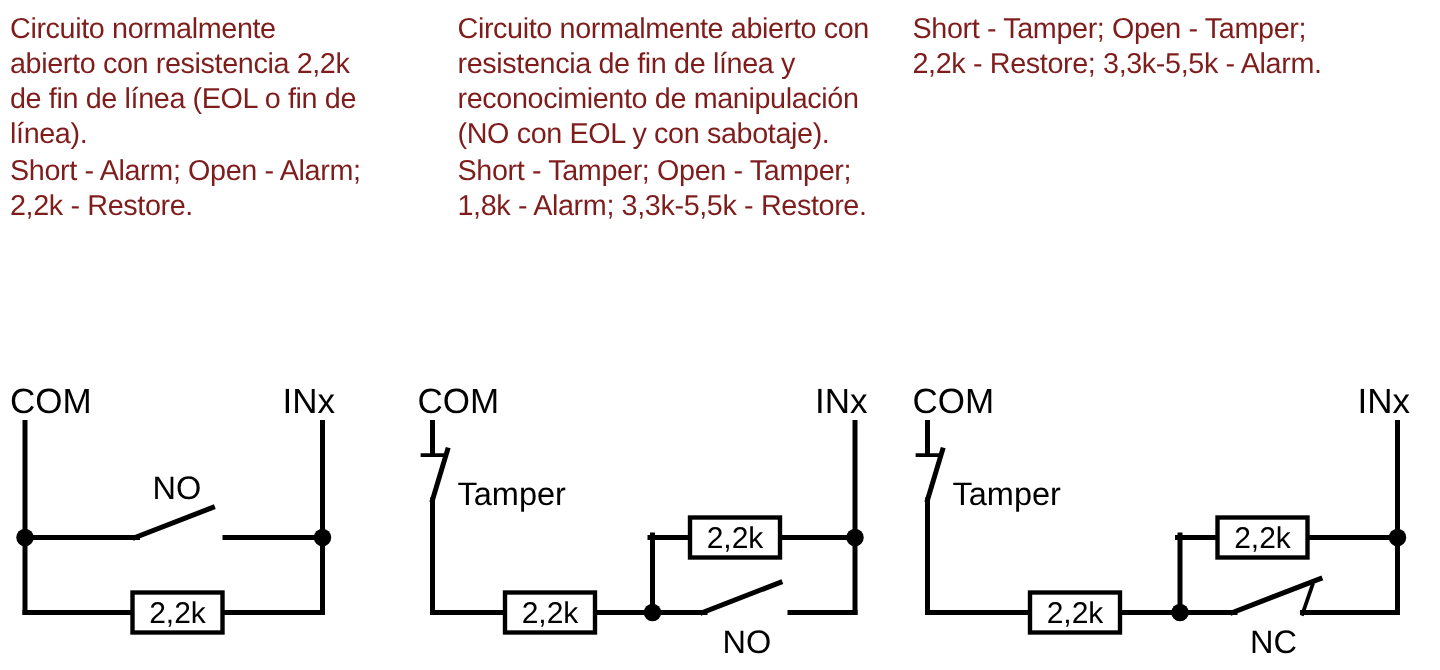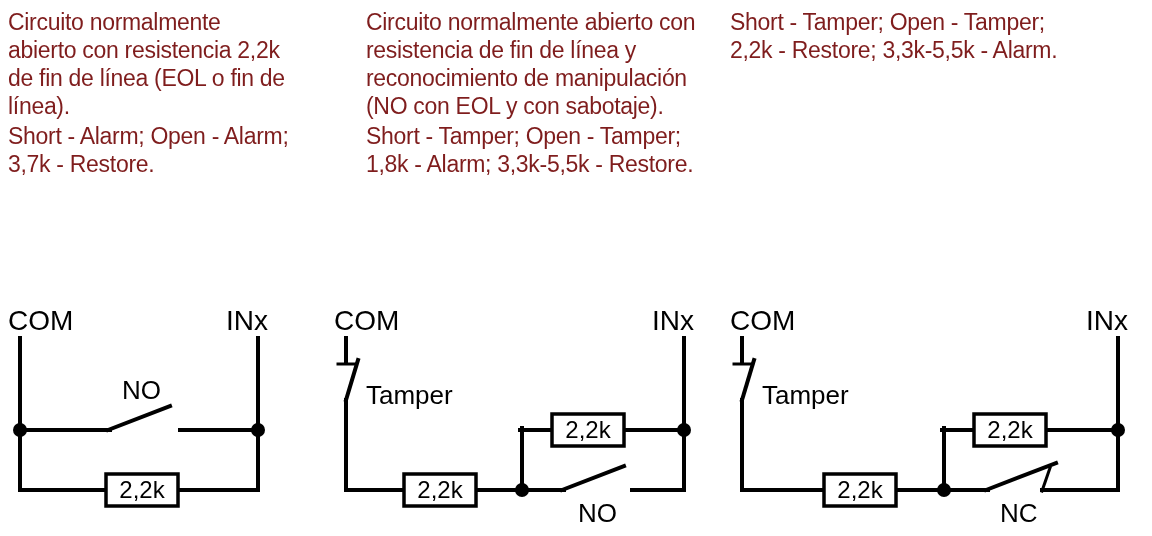--- a/index.html
+++ b/index.html
@@ -35,21 +35,21 @@
   .component-label { font-size:26px; }
   .resistor-value  { font-size:24px; }
 </style>
 </head>
 <body>
 
 <div class="page">
 
   <div class="text-col col1">
     <p>Circuito normalmente abierto con resistencia 2,2k de fin de línea (EOL o fin de línea).</p>
-    <p>Short - Alarm; Open - Alarm; 3,7k - Restore.</p>
+    <p>Short - Alarm; Open - Alarm; 2,2k - Restore.</p>
   </div>
 
   <div class="text-col col2">
     <p>Circuito normalmente abierto con resistencia de fin de línea y reconocimiento de manipulación (NO con EOL y con sabotaje).</p>
     <p>Short - Tamper; Open - Tamper; 1,8k - Alarm; 3,3k-5,5k - Restore.</p>
   </div>
 
   <div class="text-col col3">
     <p>Short - Tamper; Open - Tamper; 2,2k - Restore; 3,3k-5,5k - Alarm.</p>
   </div>

